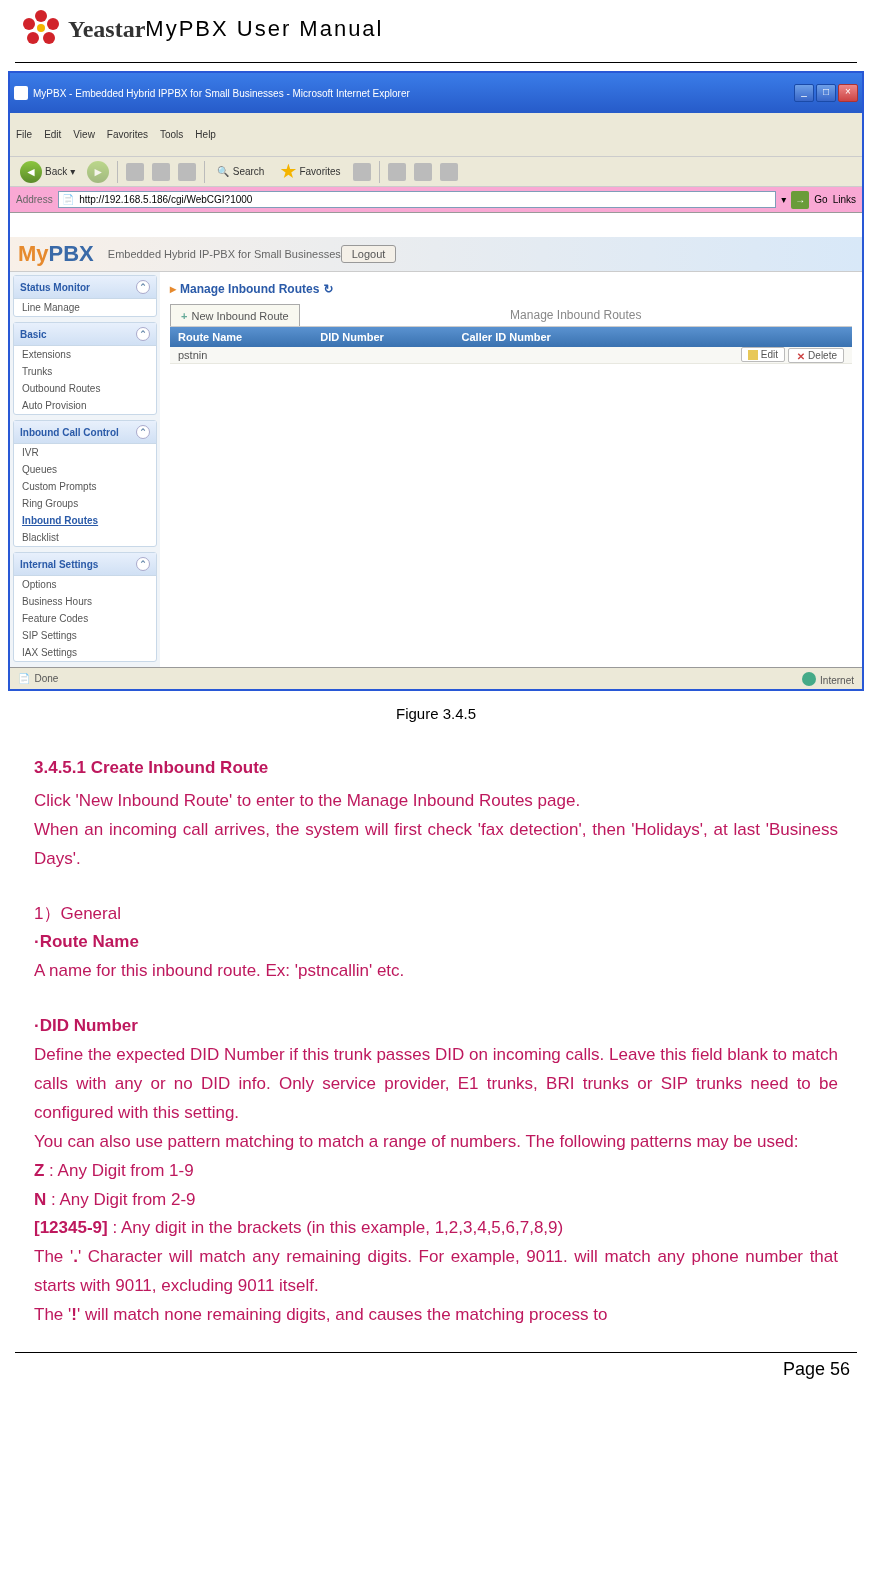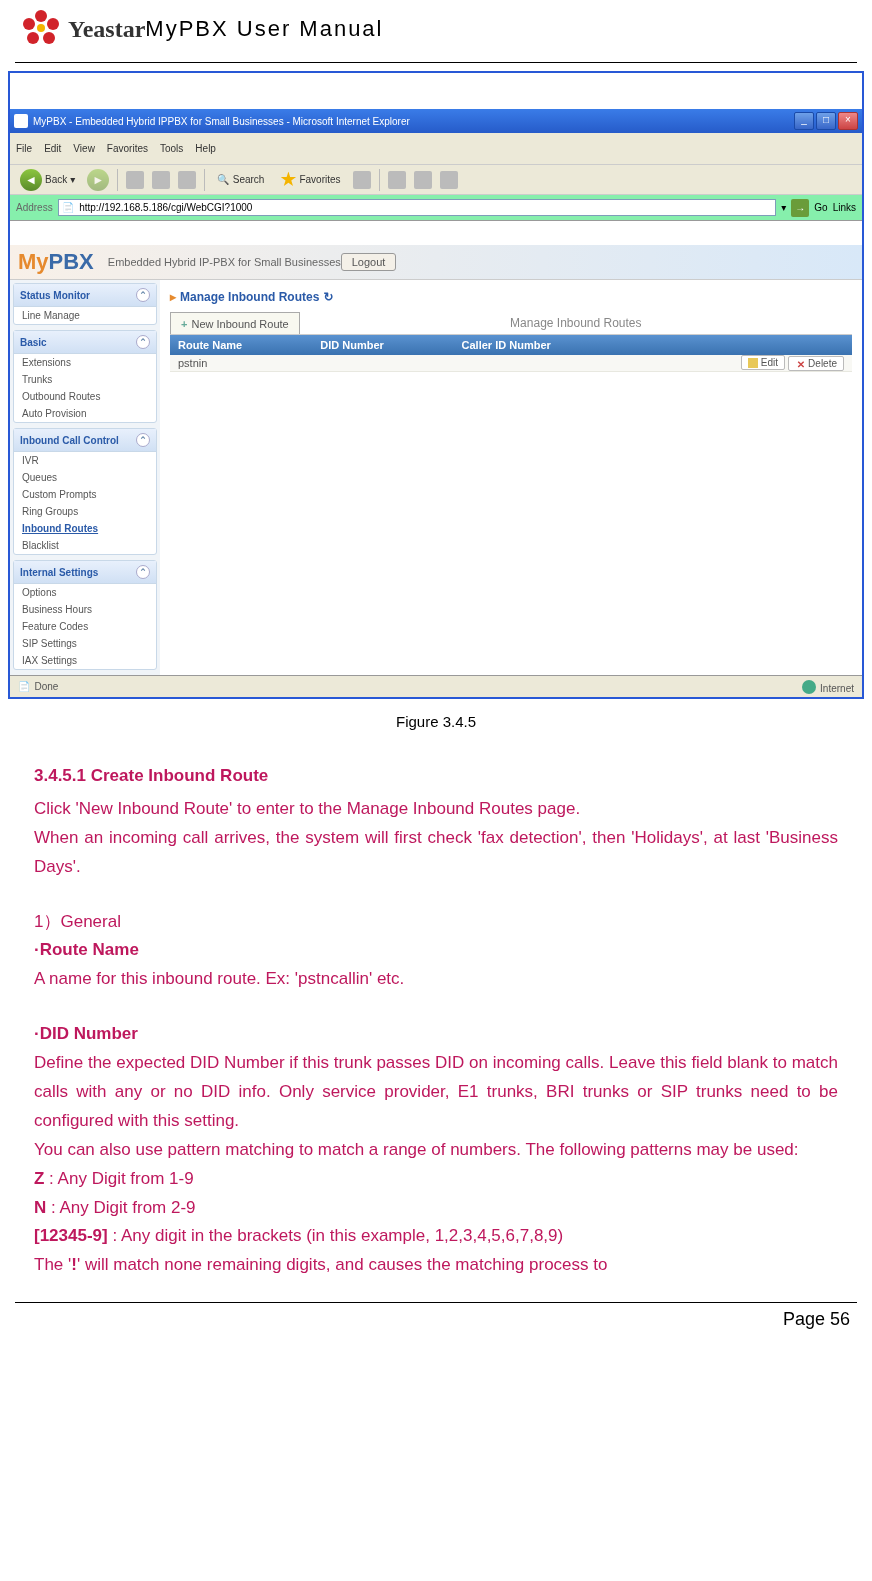--- a/index.html
+++ b/index.html
@@ -6,36 +6,36 @@
   body { font-family: Verdana, Arial, sans-serif; background: #fff; width: 872px; }
   
   .page-header { display: flex; justify-content: flex-start; align-items: center; padding: 8px 20px 12px 20px; }
   .logo { display: flex; align-items: center; gap: 6px; }
   .logo-icon { width: 42px; height: 42px; position: relative; }
   .logo-text { font-size: 24px; font-weight: bold; color: #333; font-family: Georgia, serif; }
   .manual-title { font-size: 22px; color: #000; letter-spacing: 2px; }
   .header-rule { border: none; border-top: 1px solid #000; margin: 0 15px 8px 15px; }
   
   .screenshot { margin: 0 8px; border: 2px solid #2858d6; background: #fff; font-family: Tahoma, Arial, sans-serif; font-size: 10px; }
-  .titlebar { background: linear-gradient(to bottom, #3a7ce8, #265bc9); color: #fff; display: flex; align-items: center; justify-content: space-between; padding: 0 4px; height: 24px; margin-top: 36px; }
+  .titlebar { background: linear-gradient(to bottom, #3a7ce8, #265bc9); color: #fff; display: flex; align-items: center; justify-content: space-between; padding: 0 4px; height: 40px; }
   .titlebar-left { display: flex; align-items: center; gap: 5px; }
   .titlebar-icon { width: 14px; height: 14px; background: #fff; border-radius: 2px; }
   .win-controls { display: flex; gap: 2px; }
   .win-btn { width: 20px; height: 18px; background: linear-gradient(to bottom,#6ea0e8,#3866c8); border: 1px solid #1a4aa8; border-radius: 2px; color:#fff; text-align:center; line-height:14px; font-size:10px; }
   .win-close { background: linear-gradient(to bottom,#e88,#c44); border-color:#a33; }
   
-  .menubar { background: #ece9d8; padding: 10px 6px; display: flex; gap: 12px; color: #333; border-bottom:1px solid #ccc; }
+  .menubar { background: #ece9d8; padding: 16px 6px; display: flex; gap: 12px; color: #333; border-bottom:1px solid #ccc; }
   .toolbar { background: #ece9d8; padding: 3px 6px; display: flex; align-items: center; gap: 8px; border-bottom:1px solid #ccc; height: 30px; }
   .tbtn { display:flex; align-items:center; gap:3px; padding:2px 4px; color:#333; }
   .nav-icon{width:22px;height:22px;border-radius:50%;background:linear-gradient(to bottom,#8cc63f,#5a8a2a);display:inline-flex;align-items:center;justify-content:center;color:#fff;font-size:12px;}
   .sep{width:1px;height:22px;background:#bbb;}
   .gray-icon{width:18px;height:18px;background:#bbb;display:inline-block;border-radius:2px;}
   .star-icon{width:16px;height:16px;background:#f4b400;display:inline-block;clip-path:polygon(50% 0,61% 35%,98% 35%,68% 57%,79% 91%,50% 70%,21% 91%,32% 57%,2% 35%,39% 35%);}
   
-  .addressbar { background: #86efac; padding: 3px 6px; display: flex; align-items: center; gap: 5px; border-bottom:1px solid #999; height:26px;}
+  .addressbar { background: #f9a8d4; padding: 3px 6px; display: flex; align-items: center; gap: 5px; border-bottom:1px solid #999; height:26px;}
   .addr-label{color:#666;}
   .addr-input { flex:1; background:#fff; border:1px solid #7f9db9; padding:2px 4px; display:flex; align-items:center; gap:4px;}
   .go-btn{width:18px;height:18px;background:#6a9c3a;border-radius:2px;display:inline-flex;align-items:center;justify-content:center;color:#fff;}
   .app-header-bar { background: linear-gradient(to right,#f8f0e8,#d8e8f8); display:flex; justify-content:flex-start; align-items:center; padding:4px 8px; border-bottom:1px solid #ccc;margin-top:24px;}
   .mypbx-logo{font-size:22px;font-weight:bold;}
   .mypbx-logo .my{color:#e68a2e;} .mypbx-logo .pbx{color:#3a6aa8;}
   .tagline{color:#666;font-size:11px;}
   .logout-btn{background:#f4f0e8;border:1px solid #999;padding:2px 10px;border-radius:3px;color:#555;font-size:11px;}
   
   .app-content{display:flex;flex:1;}
@@ -265,17 +265,18 @@
   <p>1）General</p>
   <p><b>·Route Name</b></p>
   <p>A name for this inbound route. Ex: 'pstncallin' etc.</p>
   <div class="spacer"></div>
   <p><b>·DID Number</b></p>
   <p>Define the expected DID Number if this trunk passes DID on incoming calls. Leave this field blank to match calls with any or no DID info. Only service provider, E1 trunks, BRI trunks or SIP trunks need to be configured with this setting.</p>
   <p>You can also use pattern matching to match a range of numbers. The following patterns may be used:</p>
   <p><b>Z</b><span> : Any Digit from 1-9</span></p>
   <p><b>N</b><span> : Any Digit from 2-9</span></p>
   <p><b>[12345-9]</b><span> : Any digit in the brackets (in this example, 1,2,3,4,5,6,7,8,9)</span></p>
+  <p><span>The '</span><b>.</b><span>' Character will match any remaining digits. For example, 9011. will match any phone number that starts with 9011, excluding 9011 itself.</span></p>
   <p><span>The '</span><b>!</b><span>' will match none remaining digits, and causes the matching process to</span></p>
 </div>
 
 <hr class="footer-rule">
 <div class="page-num">Page 56</div>
 
 </body></html>

